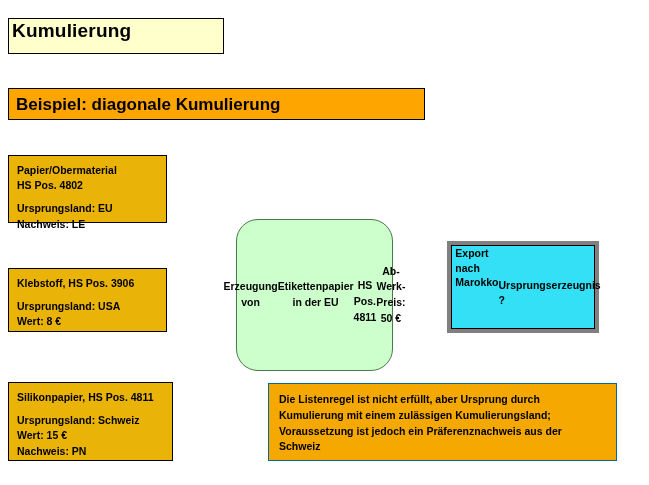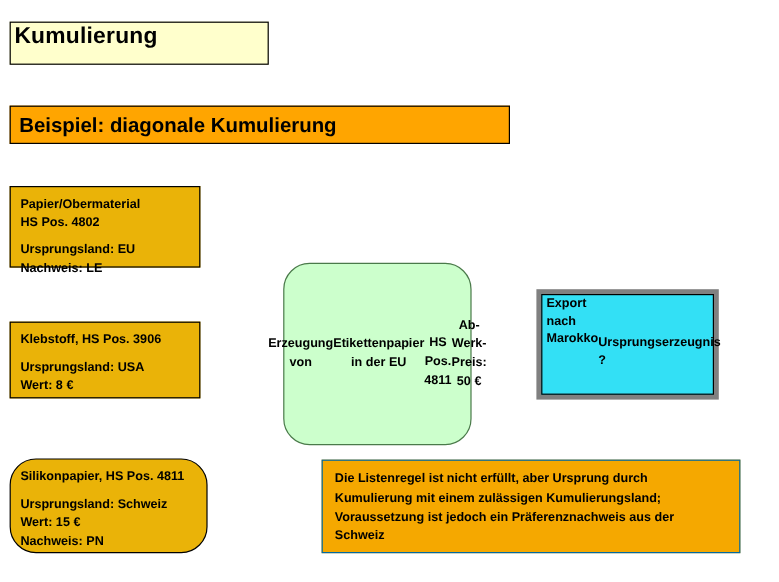--- a/index.html
+++ b/index.html
@@ -71,21 +71,21 @@
     font-weight: bold;
     color: #000000;
     line-height: 1.45;
   }
   .matbox .gap {
     display: block;
     height: 8px;
   }
   #mat-paper  { left: 8px;  top: 155px; width: 159px; height: 68px; }
   #mat-glue   { left: 8px;  top: 268px; width: 159px; height: 64px; }
-  #mat-silicon{ left: 8px;  top: 382px; width: 165px; height: 79px; border-radius: 22px; }
+  #mat-silicon{ left: 8px;  top: 382px; width: 165px; height: 79px; }
 
   
   .prod-box {
     position: absolute;
     left: 212px;
     top: 219px;
     width: 157px;
     height: 152px;
     background: #ccffcc;
     border: 1px solid #4a7a4a;

